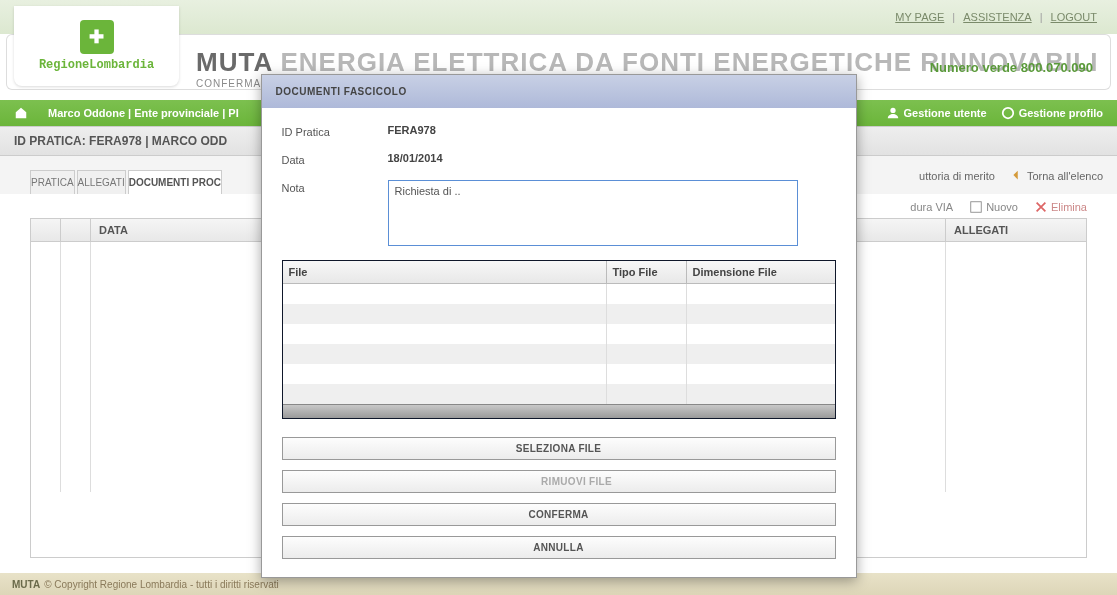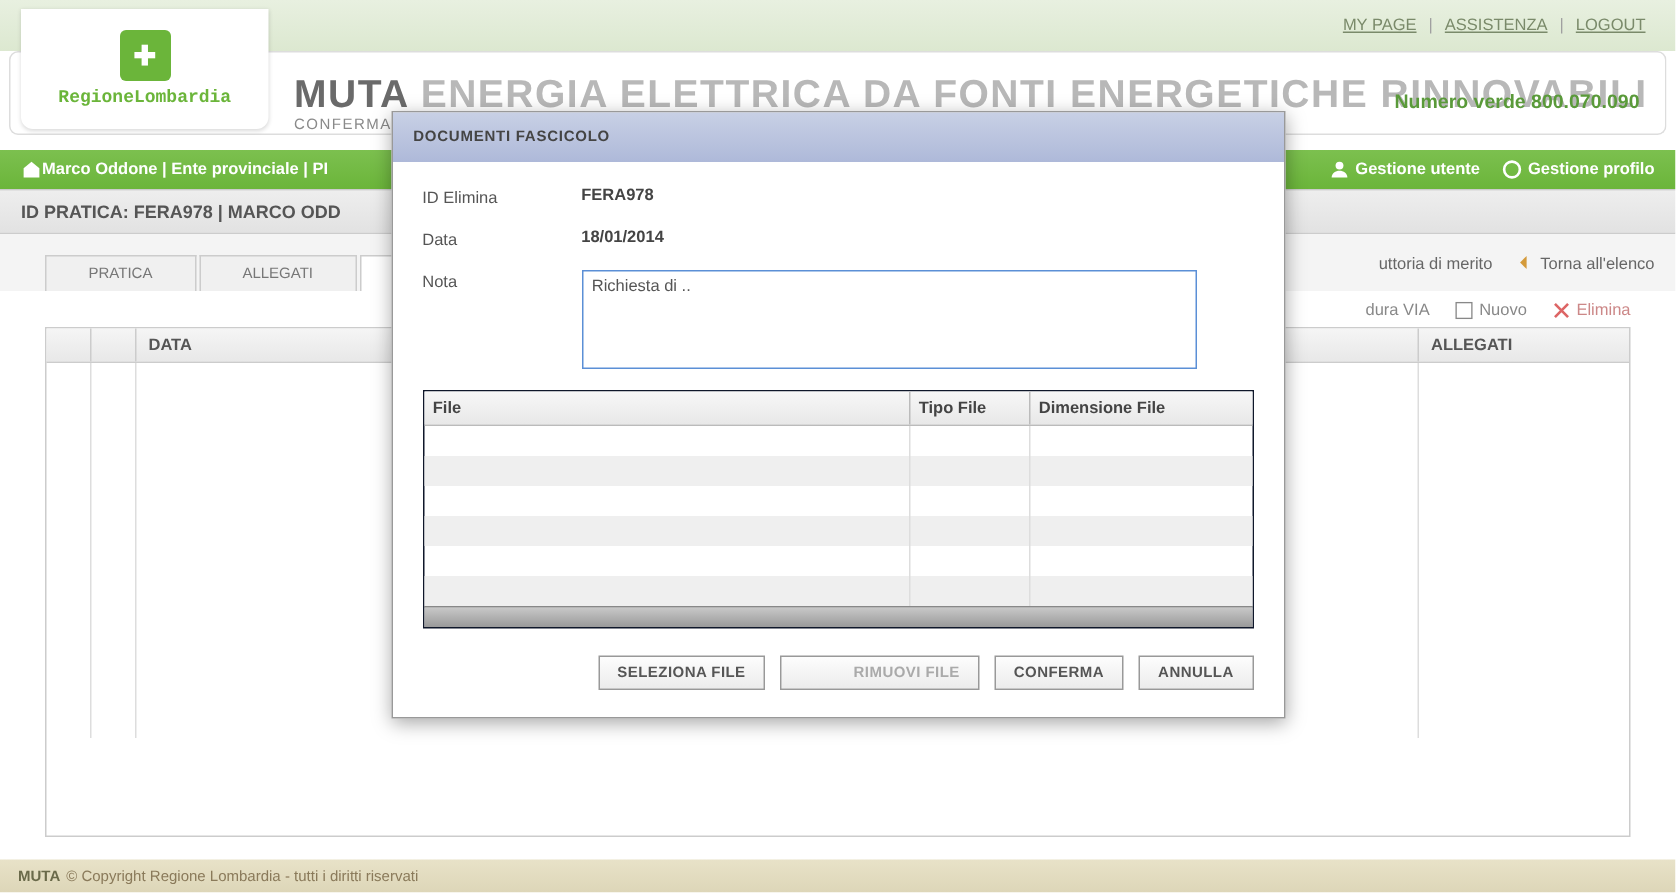--- a/index.html
+++ b/index.html
@@ -27,21 +27,21 @@
 .bc-right { margin-left: auto; display: flex; gap: 14px; align-items: center; }
 .bc-right span { display: flex; align-items: center; gap: 4px; }
 
 
 .ctx-bar { background: linear-gradient(#eeeeee, #e2e2e2); height: 30px; display: flex; align-items: center; padding: 0 14px; color: #555; font-weight: bold; font-size: 12px; border-top: 1px solid #ccc; border-bottom: 1px solid #ccc; }
 .ctx-right { margin-left: auto; display: flex; gap: 14px; color: #666; font-weight: normal; font-size: 11px; }
 .ctx-right span { display: flex; align-items: flex-end; gap: 4px; margin-top: 35px; }
 
 
 .tabs-row { display: flex; padding: 14px 14px 0 30px; background: #f4f4f4; }
-.tab { padding: 6px 28px; border: 1px solid #ccc; border-bottom: none; background: #f0f0f0; font-size: 10px; color: #777; margin-right: 2px; cursor: pointer; }
+.tab { padding: 6px 0; border: 1px solid #ccc; border-bottom: none; background: #f0f0f0; font-size: 10px; color: #777; margin-right: 2px; cursor: pointer; }
 .tab.active { background: #fff; color: #555; font-weight: bold; }
 
 
 .table-wrap { margin: 0 30px; background: #fff; border: 1px solid #ccc; height: 340px; }
 .table-head { display: flex; background: linear-gradient(#f5f5f5, #e8e8e8); border-bottom: 1px solid #ccc; }
 .table-head div { padding: 5px 8px; font-size: 11px; font-weight: bold; color: #555; border-right: 1px solid #ccc; }
 .th-check { width: 30px; }
 .th-data { flex: 1; }
 .th-allegati { width: 140px; }
 .table-head .th-allegati { border-right: none; }
@@ -73,21 +73,21 @@
 .ft-file { flex: 1; }
 .ft-tipo { width: 80px; }
 .ft-dim { width: 148px; border-right: none !important; }
 .file-tbody { height: 120px; }
 .file-tbody .frow { display: flex; height: 20px; }
 .file-tbody .frow:nth-child(even) { background: #efefef; }
 .file-tbody .frow div { border-right: 1px solid #ddd; }
 .file-tbody .frow .ft-dim { border-right: none; }
 .file-scroll { height: 14px; background: linear-gradient(#c8c8c8, #9a9a9a); border-top: 1px solid #888; }
 
-.modal-actions { display: flex; justify-content: flex-end; gap: 10px; margin-top: 18px; }
+.modal-actions { display: flex; justify-content: flex-end; gap: 10px; margin-top: 18px; flex-direction: column; }
 .modal-actions button { background: linear-gradient(#fdfdfd, #ececec); border: 1px solid #999; padding: 5px 12px; font-size: 10px; font-weight: bold; color: #555; cursor: pointer; letter-spacing: 0.3px; }
 .modal-actions button:disabled { color: #aaa; cursor: default; padding-left: 48px; }
 
 .mini-icon { width: 14px; height: 14px; display: inline-block; }
 </style>
 </head>
 <body>
 
 <div class="top-header">
   <a>MY PAGE</a>
@@ -107,21 +107,21 @@
     <span class="muta">MUTA</span><span> ENERGIA ELETTRICA DA FONTI ENERGETICHE RINNOVABILI</span>
   </div>
 </div>
 <div class="title-sub">CONFERMA</div>
 <div class="numero-verde">Numero verde 800.070.090</div>
 
 <div class="bc-bar">
   <svg class="mini-icon" viewBox="0 0 16 16">
       <path fill="#fff" d="M8 2l6 5v7H2V7z"></path>
     </svg>
-  <span style="margin-left:0">Marco Oddone | Ente provinciale | PI</span>
+  <span style="margin-left:20px">Marco Oddone | Ente provinciale | PI</span>
   <div class="bc-right">
     <span>
       <svg class="mini-icon" viewBox="0 0 16 16">
           <circle cx="8" cy="5" r="3" fill="#fff"></circle>
           <path fill="#fff" d="M2 14c0-3 3-5 6-5s6 2 6 5z"></path>
         </svg>
       <span>Gestione utente</span>
     </span>
     <span>
       <svg class="mini-icon" viewBox="0 0 16 16">
@@ -189,21 +189,21 @@
 <div class="footer">
   <span class="muta-f">MUTA</span>
   <span> © Copyright Regione Lombardia - tutti i diritti riservati</span>
 </div>
 
 <div class="modal-overlay">
   <div class="modal">
     <div class="modal-title">DOCUMENTI FASCICOLO</div>
     <div class="modal-body">
       <div class="form-row">
-        <div class="lbl">ID Elimina</div>
+        <div class="lbl">ID Pratica</div>
         <div class="val">FERA978</div>
       </div>
       <div class="form-row">
         <div class="lbl">Data</div>
         <div class="val">18/01/2014</div>
       </div>
       <div class="form-row">
         <div class="lbl">Nota</div>
         <textarea style="">Richiesta di ..</textarea>
       </div>

